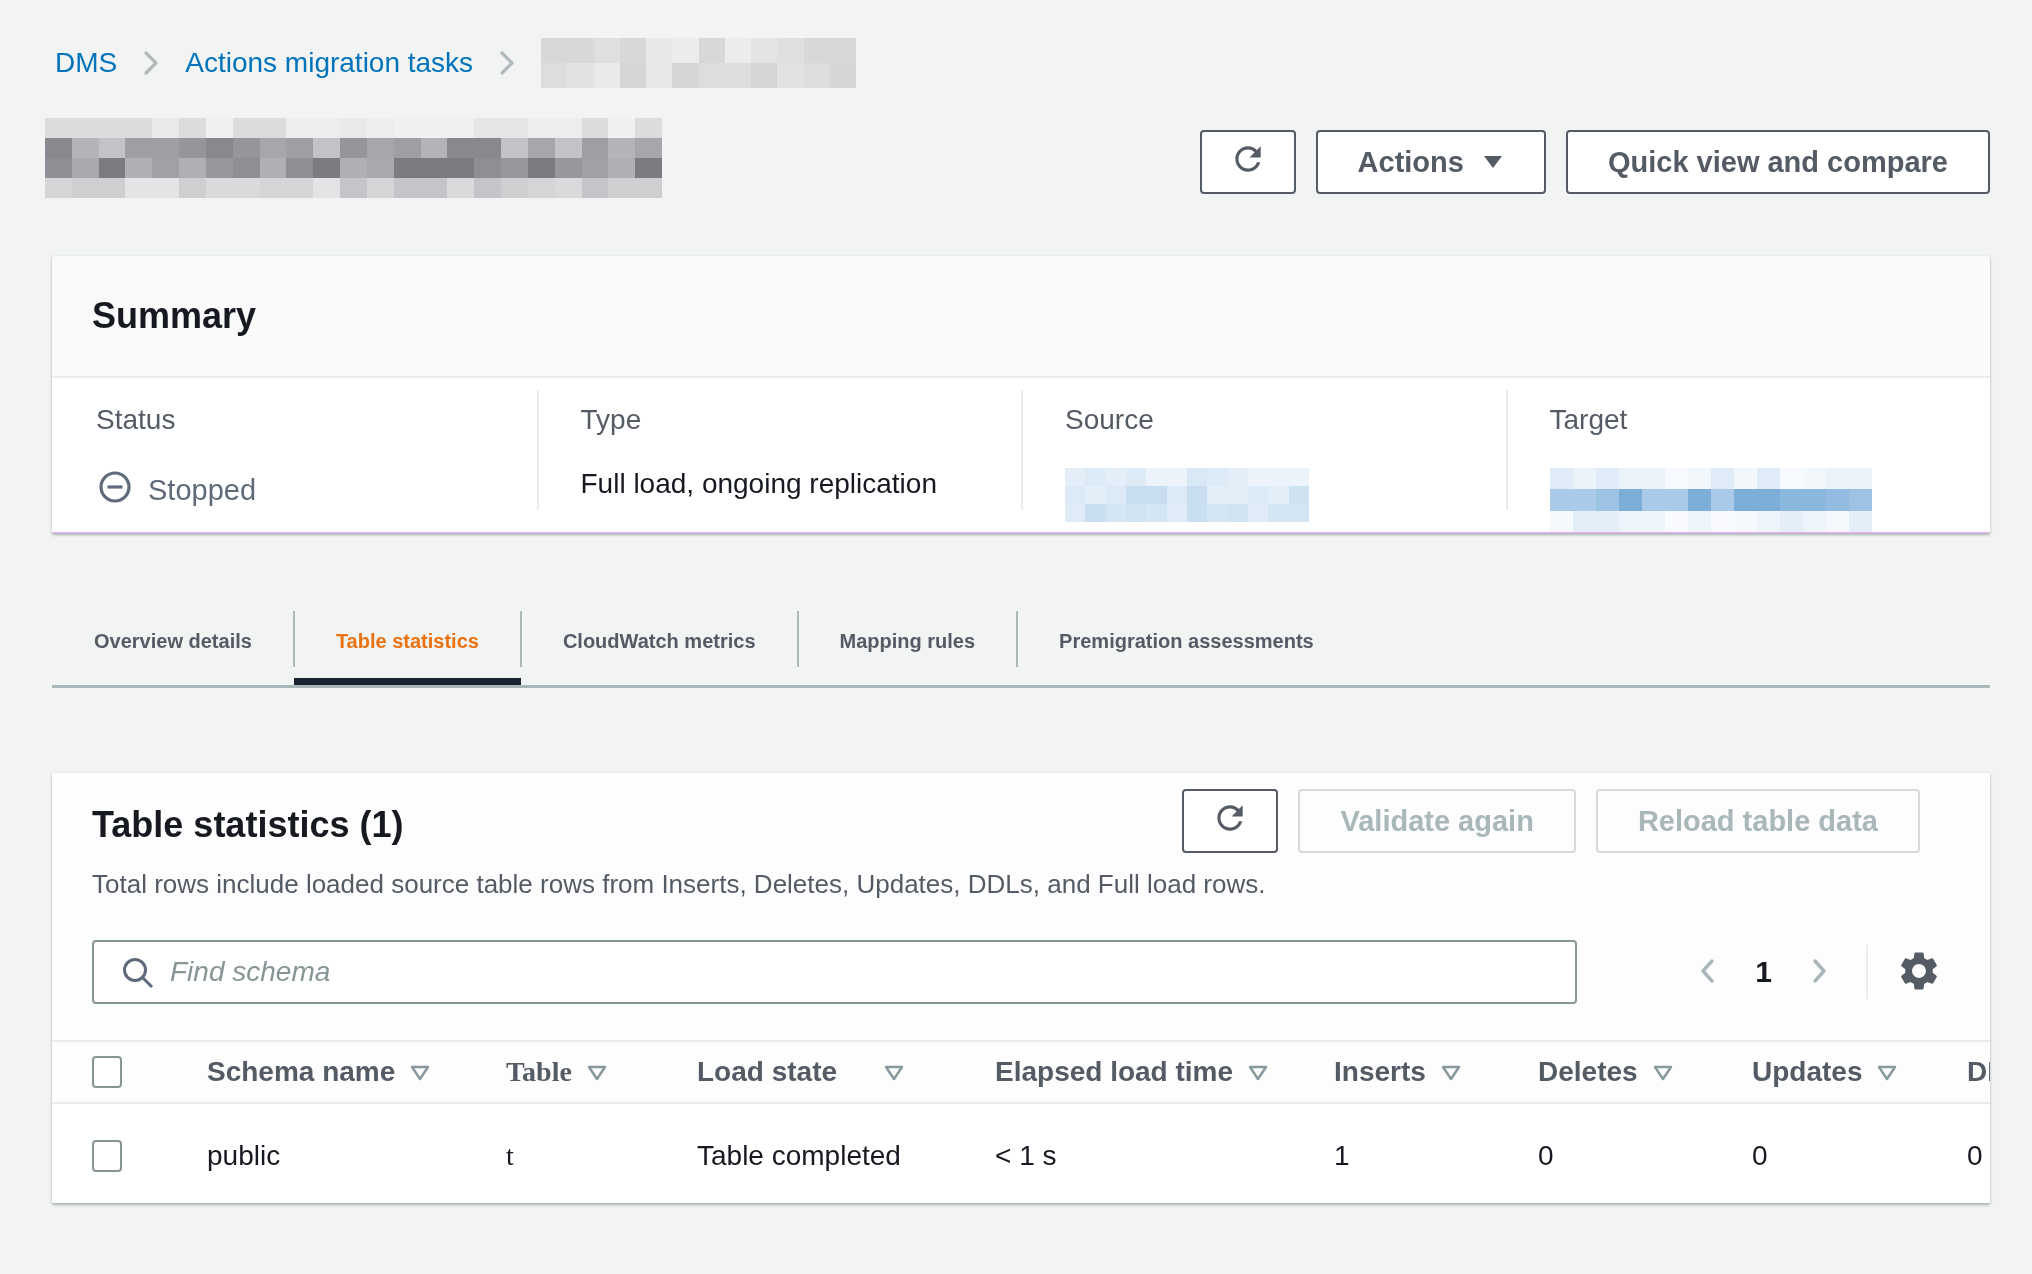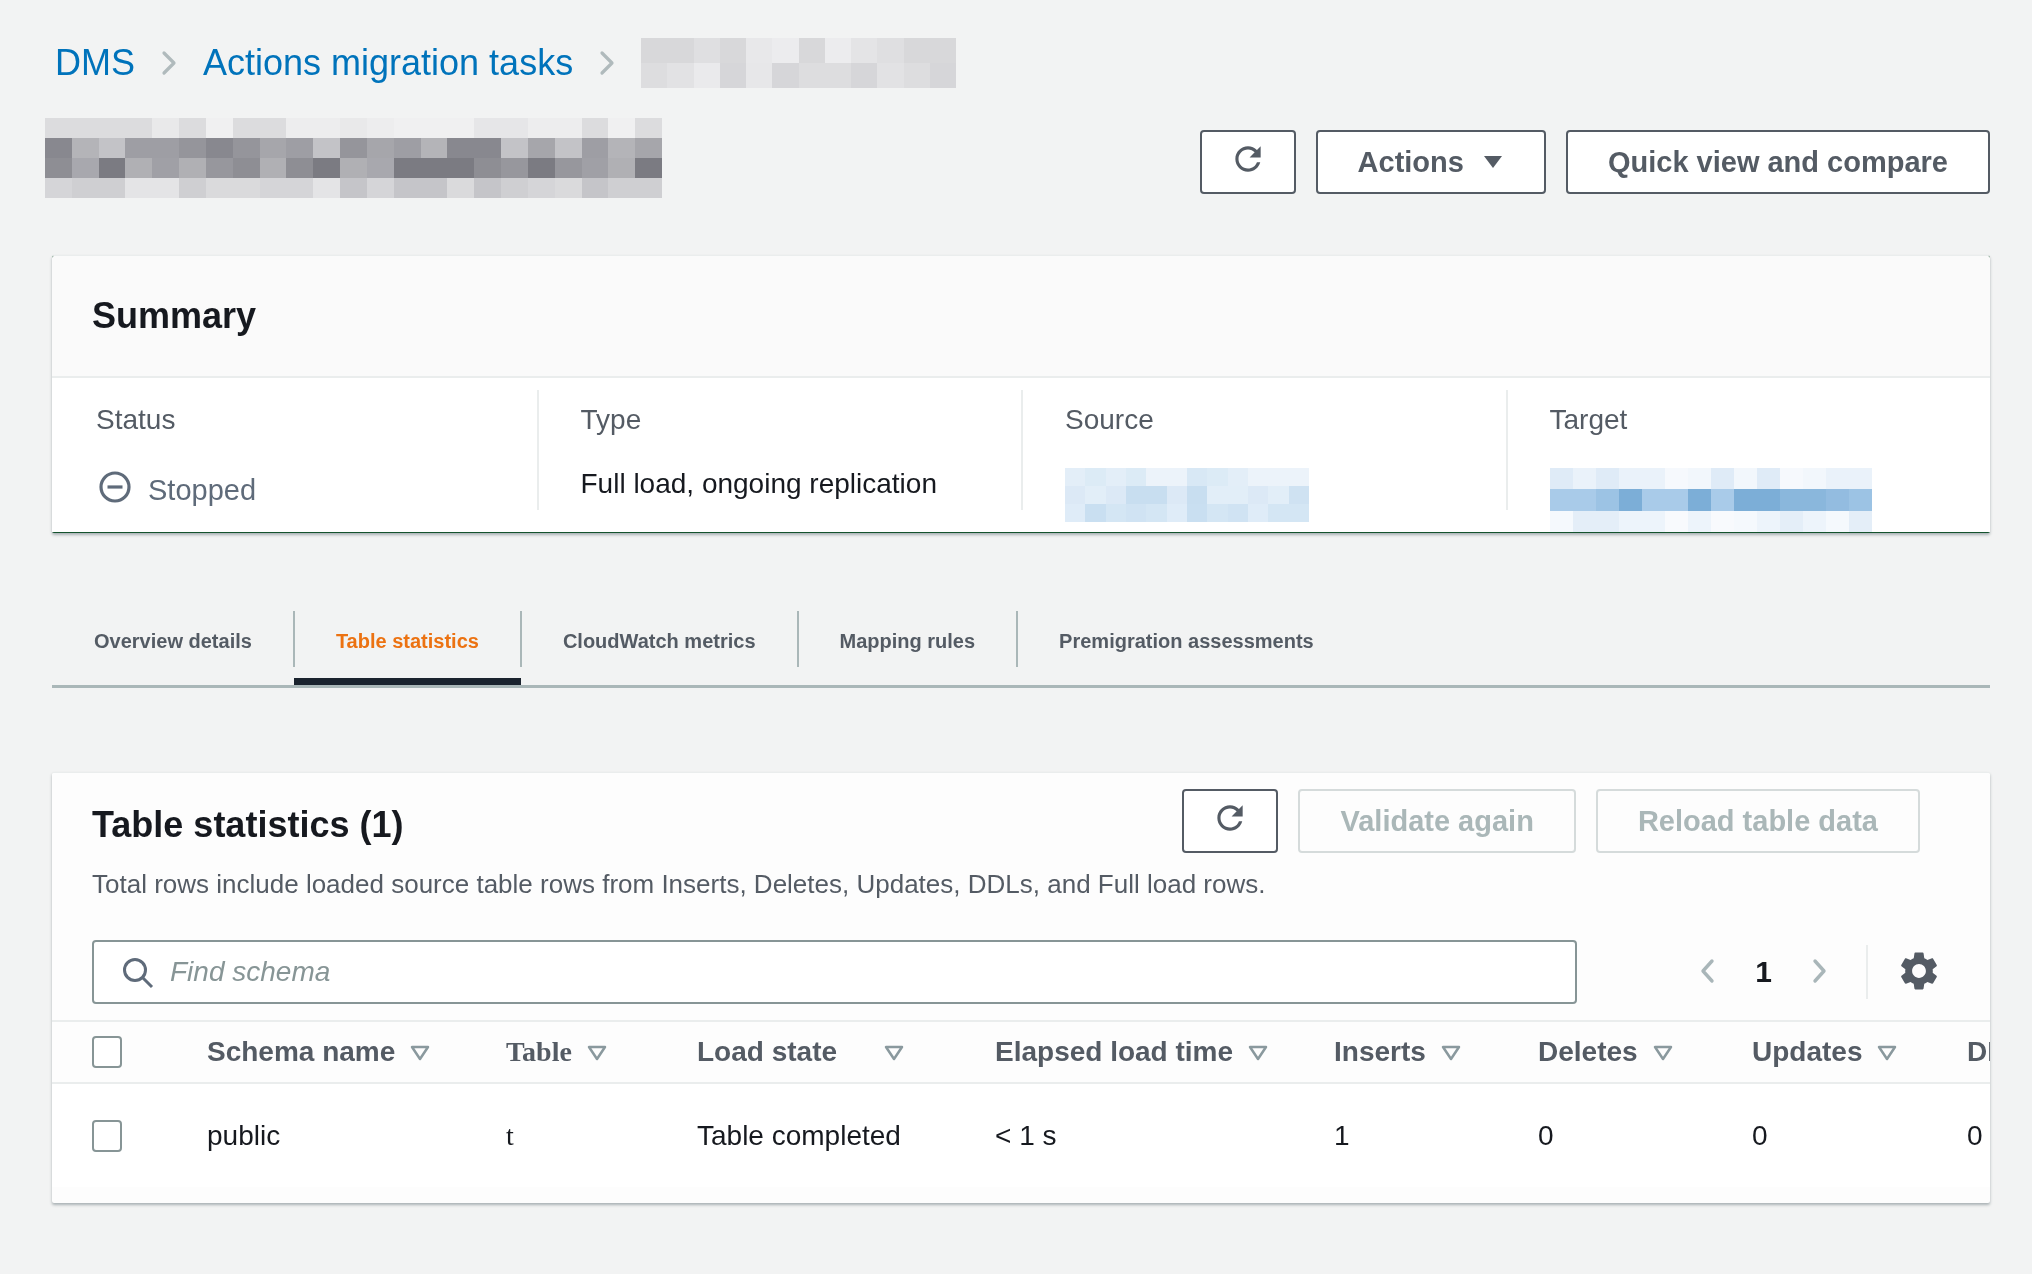--- a/index.html
+++ b/index.html
@@ -6,21 +6,21 @@
   html,body { width:2032px; height:1274px; overflow:hidden; }
   body {
     background:#f2f3f3;
     font-family:"Liberation Sans", sans-serif;
     color:#16191f;
     position:relative;
     font-size:28px;
   }
   
   .breadcrumb { position:absolute; left:55px; top:38px; height:50px; display:flex; align-items:center; gap:24px; }
-  .crumb-link { color:#0073bb; text-decoration:none; font-size:36px; cursor:pointer; }
+  .crumb-link { color:#0073bb; text-decoration:none; font-size:28px; cursor:pointer; }
   .crumb-chevron { display:flex; }
   
   [data-mosaic] { display:flex; flex-direction:column; overflow:hidden; }
   .mosaic-row { flex:1; display:flex; }
   .mosaic-cell { flex:1; }
   .m-breadcrumb { width:315px; height:50px; }
   .m-title { position:absolute; left:45px; top:118px; width:617px; height:80px; }
   .m-source { width:244px; height:54px; margin-top:16px; }
   .m-target { width:322px; height:64px; margin-top:10px; }
   
@@ -30,21 +30,21 @@
     color:#545b64; font-weight:700; font-size:29px; font-family:inherit;
     display:inline-flex; align-items:center; justify-content:center;
     padding:0 40px; cursor:pointer; white-space:nowrap;
   }
   .btn-icon-only { width:96px; padding:0; }
   .btn .caret { margin-left:18px; display:flex; }
   .btn .lead-icon { margin-right:16px; display:flex; }
   .btn.disabled { border-color:#d5dbdb; color:#aab7b8; background:transparent; cursor:default; }
   
   .card {
-    position:absolute; left:52px; width:1938px; background:#14532d; border-radius:2px;
+    position:absolute; left:52px; width:1938px; background:#f0abfc; border-radius:2px;
     box-shadow:0 2px 3px rgba(0,28,36,0.3); border-top:1px solid #eaeded;
   }
   #summary-card { top:255px; height:278px; }
   .card-header {
     height:122px; display:flex; align-items:center; padding:0 40px;
     background:#fafafa; border-bottom:2px solid #eaeded; border-radius:2px 2px 0 0;
   }
   .card-title { font-size:36px; font-weight:700; color:#16191f; }
   .summary-grid { display:flex; height:154px; background:#fff; }
   .summary-col { flex:1; position:relative; padding:26px 20px 0 44px; }
@@ -82,21 +82,21 @@
     padding:0 20px 0 76px; font-size:28px; font-family:inherit; color:#16191f; outline:none;
   }
   .search-box input::placeholder { color:#879596; font-style:italic; }
   .search-icon { position:absolute; left:26px; top:13px; pointer-events:none; }
   .pagination { margin-left:auto; display:flex; align-items:center; }
   .page-btn { background:none; border:none; padding:0; display:flex; cursor:pointer; }
   .page-num { font-size:30px; font-weight:700; color:#16191f; margin:0 36px; }
   .pag-divider { width:2px; height:54px; background:#eaeded; margin:0 28px 0 34px; }
   .gear-btn { background:none; border:none; padding:0; display:flex; cursor:pointer; }
   
-  .tbl { margin-top:16px; }
+  .tbl { margin-top:36px; }
   .t-row { display:flex; align-items:center; min-width:2080px; }
   .t-head {
     height:64px; border-top:2px solid #eaeded; border-bottom:2px solid #eaeded;
     font-weight:700; color:#545b64; font-size:28px;
   }
   .t-body { height:103px; background:#fff; font-size:28px; color:#16191f; }
   .cell { padding-left:40px; display:flex; align-items:center; flex:none; }
   .c0 { width:115px; } .c1 { width:299px; } .c2 { width:191px;font-family:Liberation Serif, serif; } .c3 { width:298px; }
   .c4 { width:339px; } .c5 { width:204px; } .c6 { width:214px; } .c7 { width:215px; } .c8 { width:200px; }
   .sort-icon { margin-left:14px; display:flex; }

